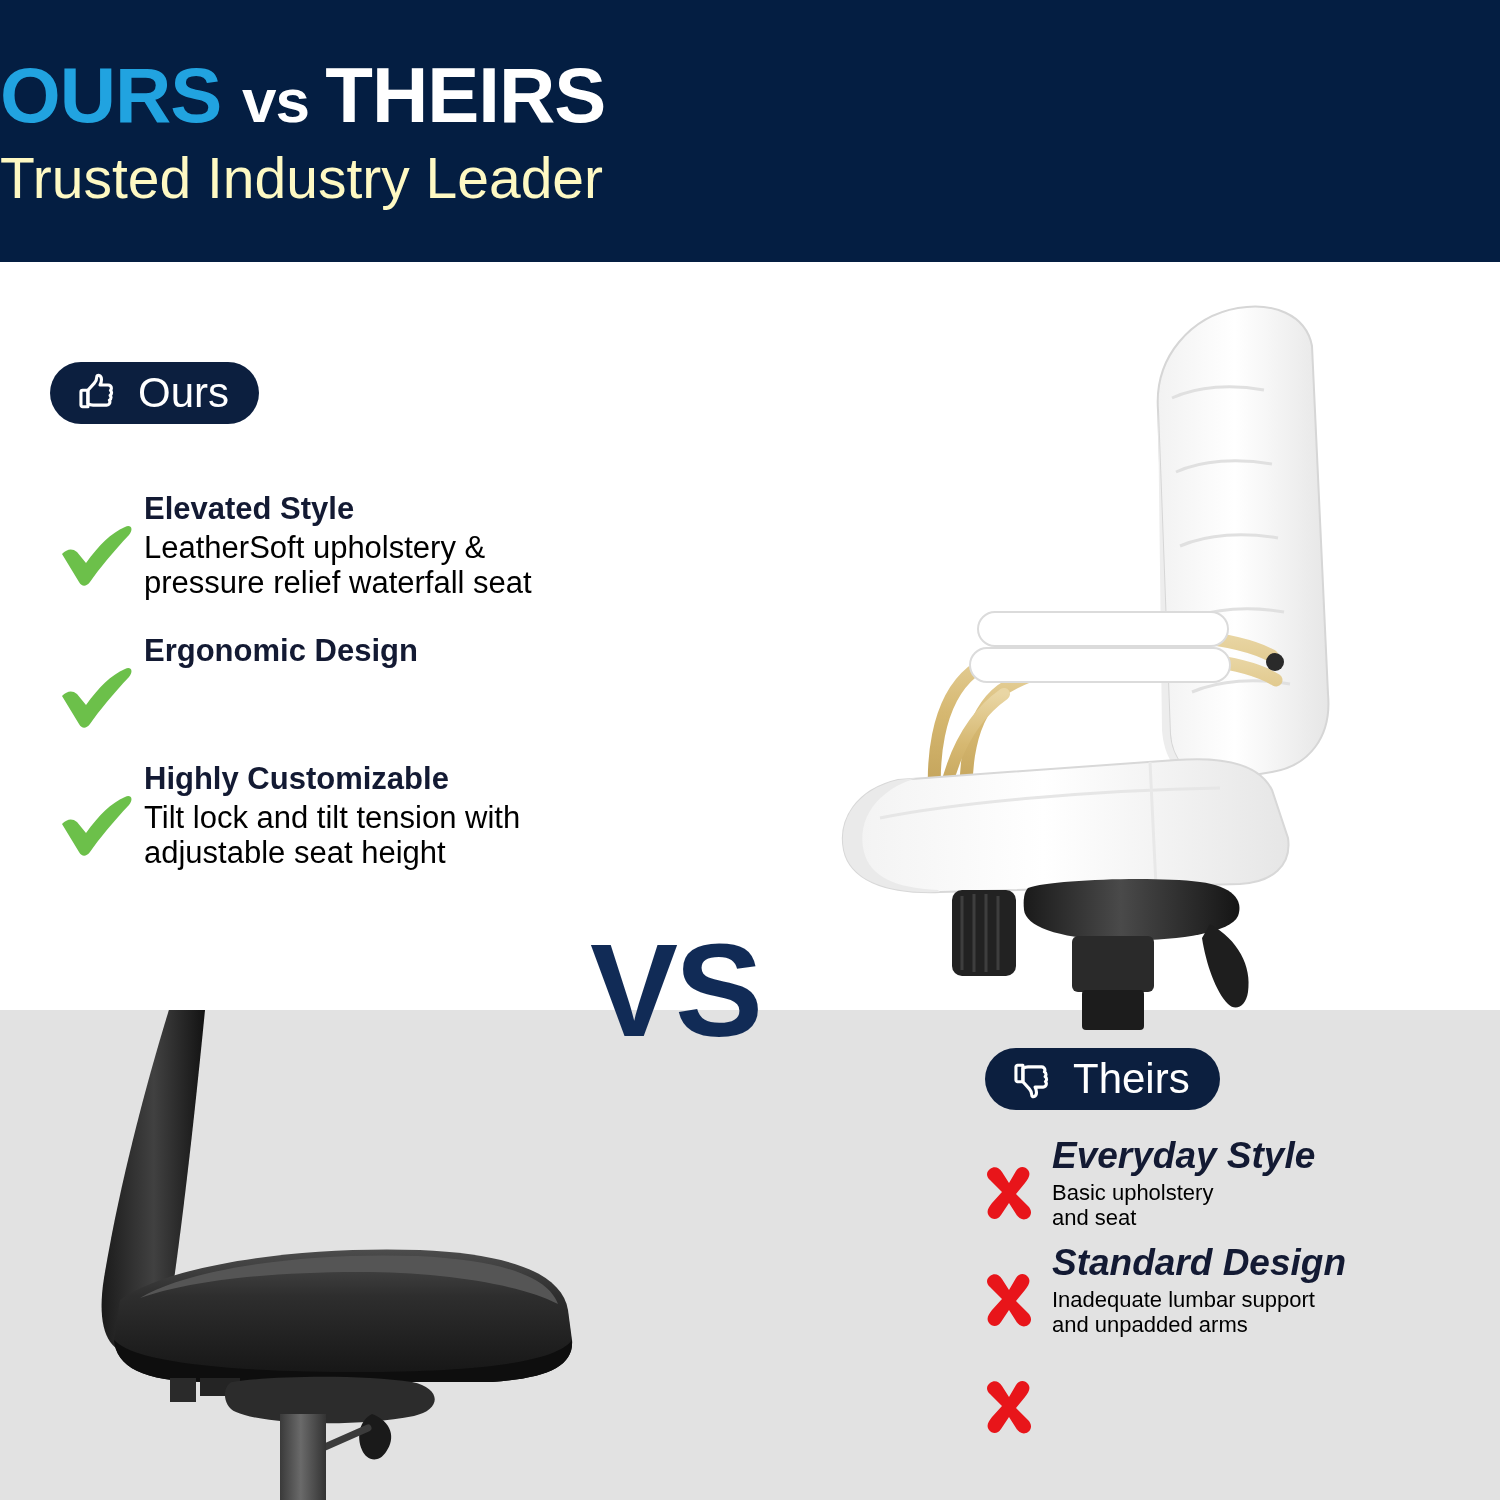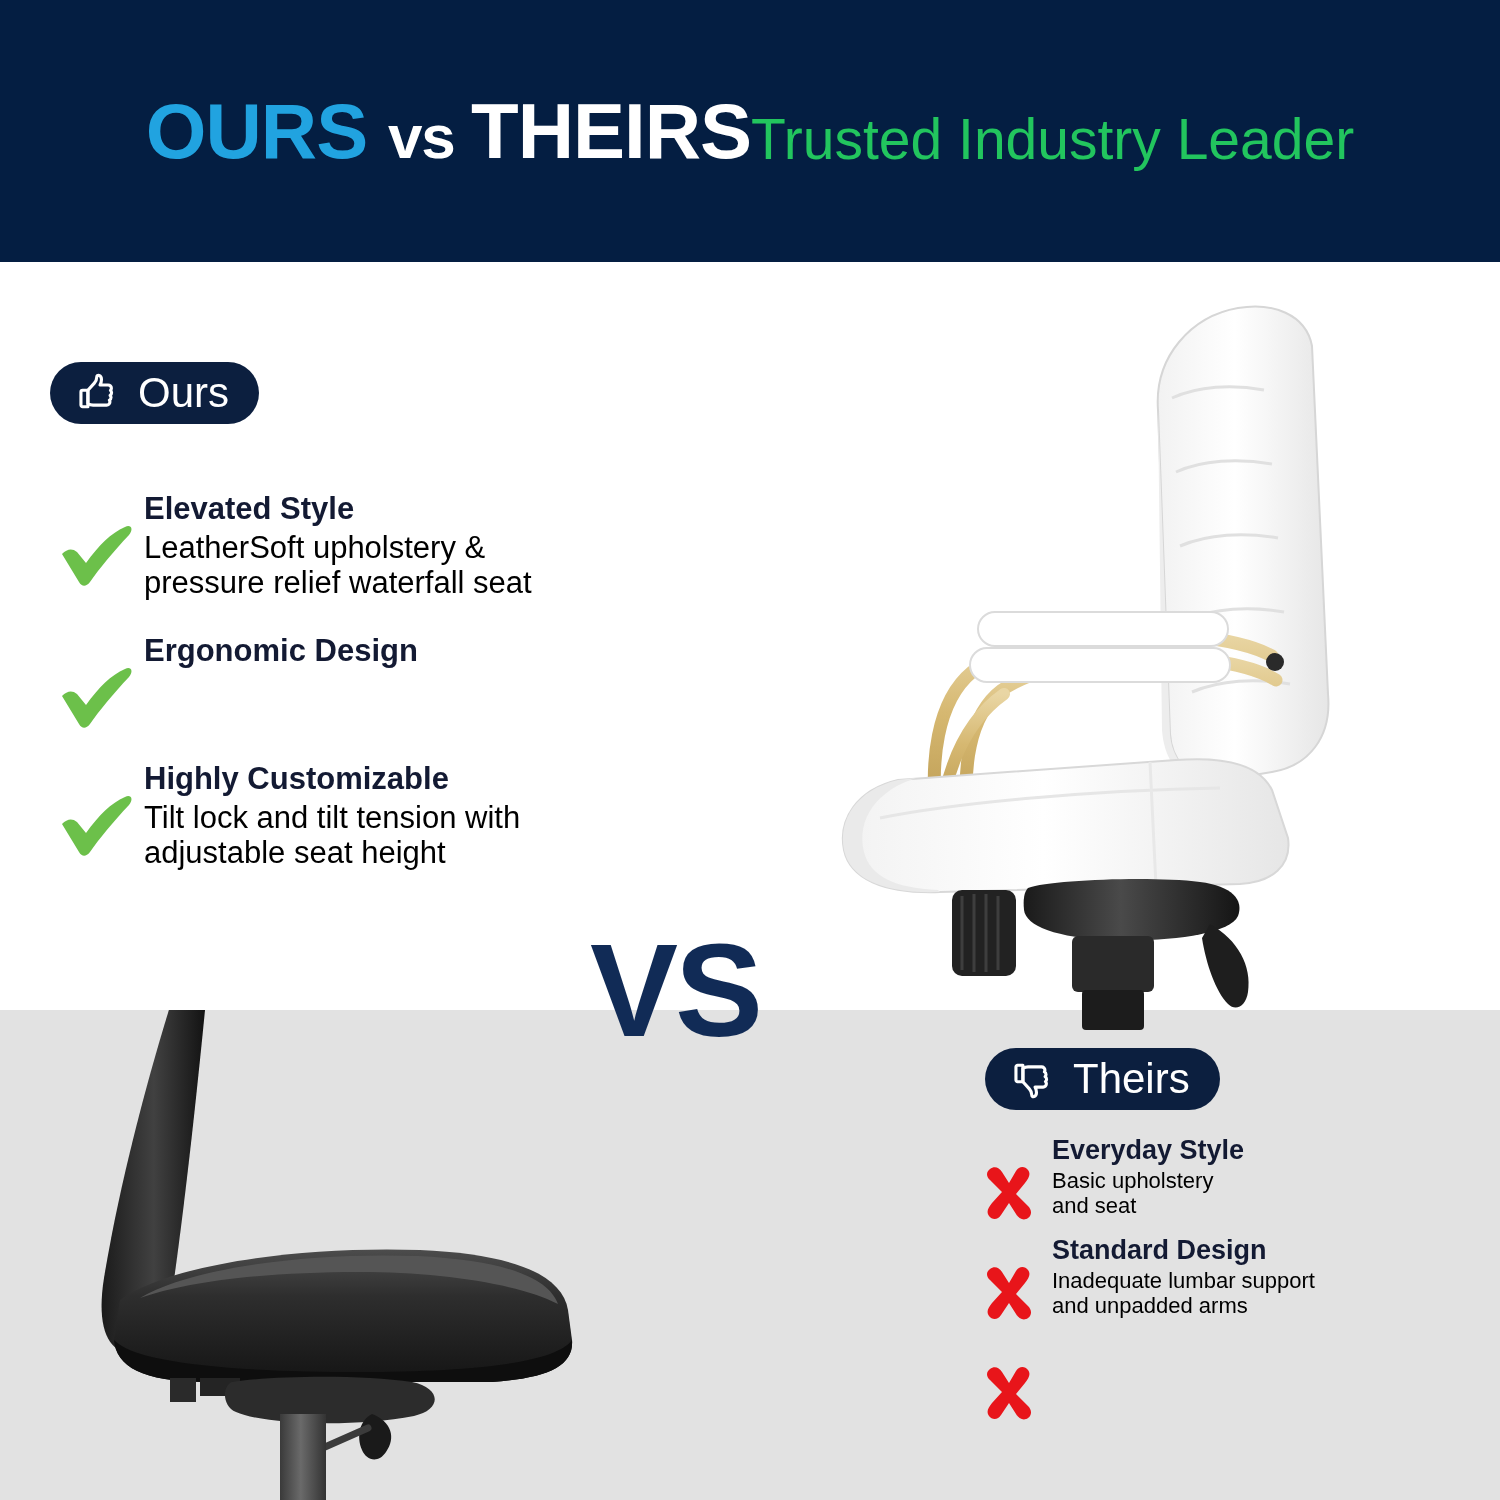--- a/index.html
+++ b/index.html
@@ -8,32 +8,32 @@
     font-family:"Liberation Sans", sans-serif;
     background:#ffffff;
     position:relative;
     overflow:hidden;
   }
 
   
   .header {
     position:absolute; left:0; top:0; width:1500px; height:262px;
     background:#041E42;
-    display:flex; flex-direction:row;
-    align-items:center; justify-content:center;
+    display:flex; flex-direction:column;
+    align-items:flex-start; justify-content:center;
   }
   .header-title {
     font-size:78px; font-weight:bold; letter-spacing:-1px;
     line-height:1.0; white-space:nowrap;
   }
   .header-title .ours { color:#21A3E0; }
   .header-title .vs   { color:#ffffff; font-size:62px; }
   .header-title .theirs { color:#ffffff; }
   .header-sub {
-    color:#22c55e; font-size:57px; font-weight:400;
+    color:#fef9c3; font-size:57px; font-weight:400;
     margin-top:16px; line-height:1.0; white-space:nowrap;
   }
 
   
   .band-white {
     position:absolute; left:0; top:262px; width:1500px; height:748px;
     background:#ffffff;
   }
   .band-gray {
     position:absolute; left:0; top:1010px; width:1500px; height:490px;
@@ -68,21 +68,21 @@
   .bullets-theirs .mark { width:86px; padding-top:26px; }
 
   .bullet-text { flex:1 1 auto; }
   .bullet-title {
     color:#131A33; font-weight:bold; line-height:1.16;
   }
   .bullet-desc { color:#000000; line-height:1.14; }
 
   .bullets-ours .bullet-title { font-size:31px; margin-bottom:3px; }
   .bullets-ours .bullet-desc  { font-size:31px; }
-  .bullets-theirs .bullet-title { font-size:27px; margin-bottom:2px; }
+  .bullets-theirs .bullet-title { font-size:37px; margin-bottom:2px;font-style:italic; }
   .bullets-theirs .bullet-desc  { font-size:22px; }
 
   
   .vs-big {
     position:absolute; left:590px; top:925px;
     font-size:132px; font-weight:bold; color:#112B56;
     line-height:1; letter-spacing:-3px; z-index:40;
   }
 
   

